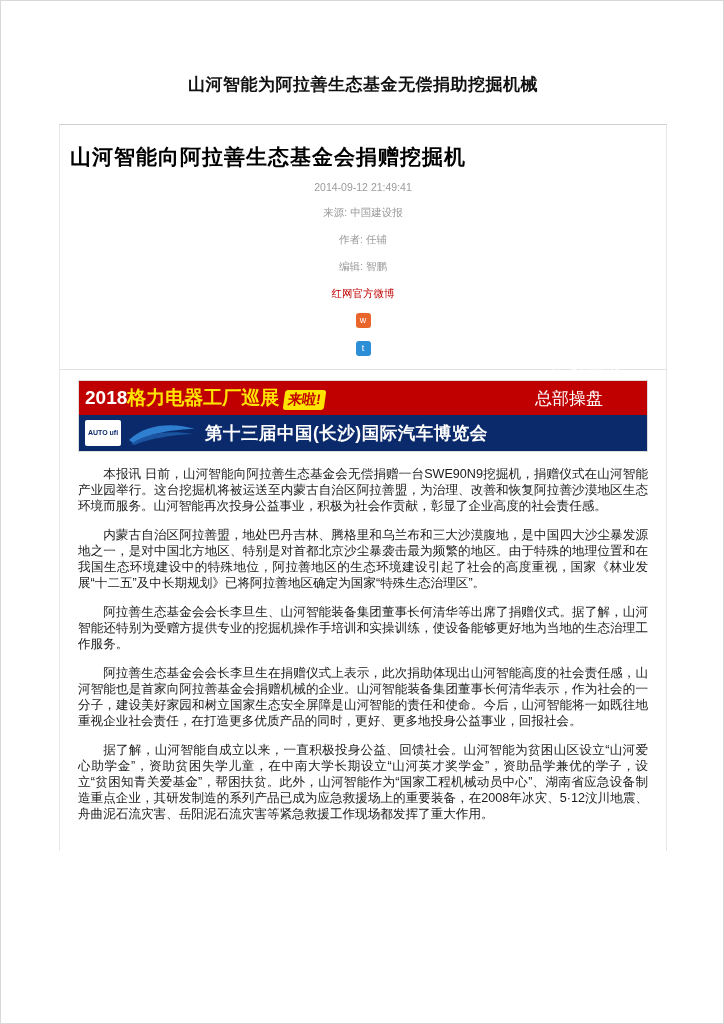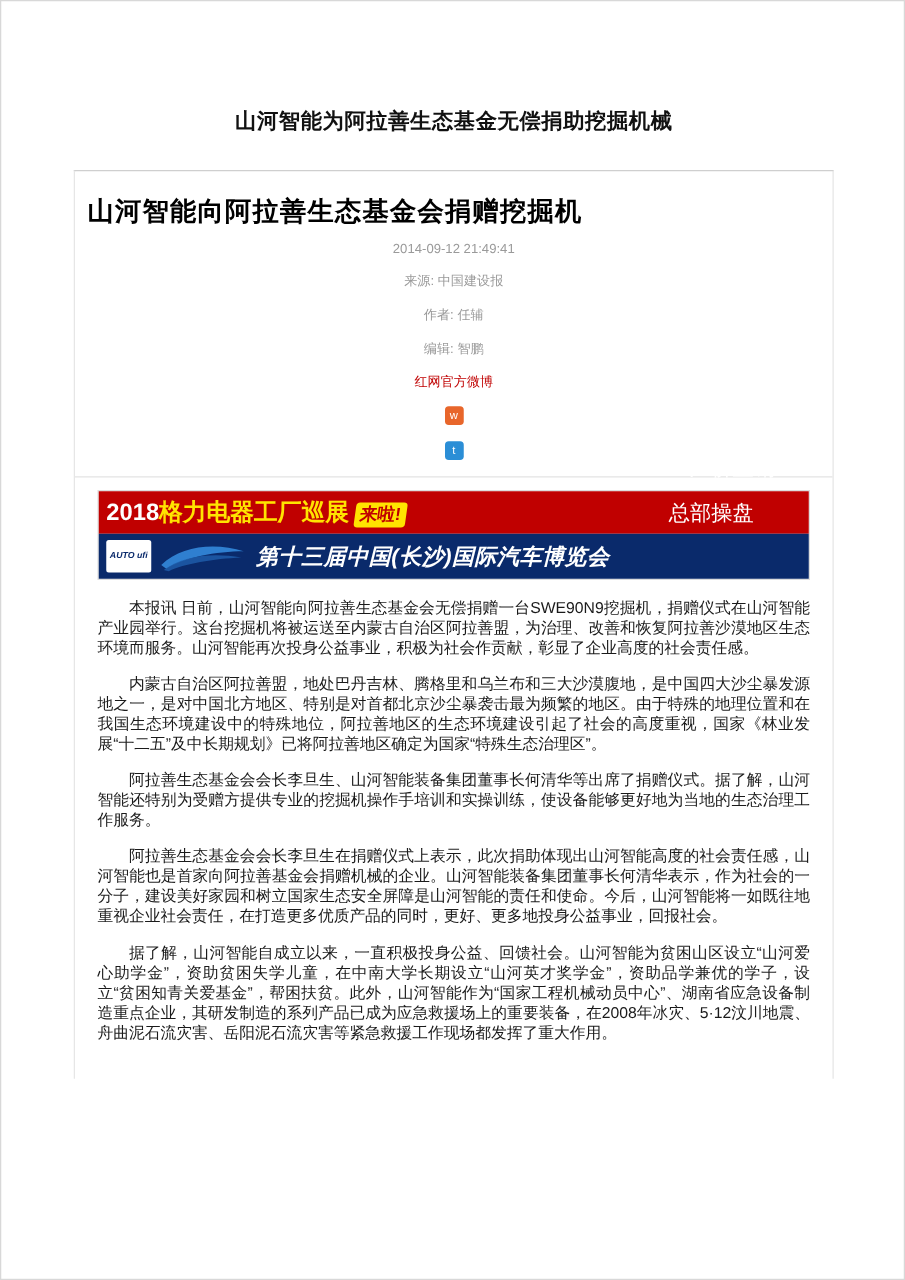--- a/index.html
+++ b/index.html
@@ -15,21 +15,21 @@
     height: 1024px;
     background: #ffffff;
     position: relative;
     box-sizing: border-box;
     overflow: hidden;
     border: 1px solid #d8d8d8;
   }
   .content {
     position: absolute;
     left: 58px;
-    top: 12px;
+    top: 0;
     width: 608px;
   }
   .doc-title {
     text-align: center;
     font-size: 17px;
     font-weight: bold;
     color: #111;
     margin-top: 72px;
     letter-spacing: 0.5px;
   }
@@ -137,21 +137,20 @@
   }
   .ad-bottom {
     background: #0a2a6b;
     height: 36px;
     display: flex;
     align-items: center;
     padding: 0 6px;
     box-sizing: border-box;
     position: relative;
     overflow: hidden;
-    font-style: italic;
   }
   .ad-logo {
     width: 36px;
     height: 26px;
     background: #ffffff;
     border-radius: 2px;
     font-size: 7px;
     color: #0a2a6b;
     text-align: center;
     line-height: 26px;

